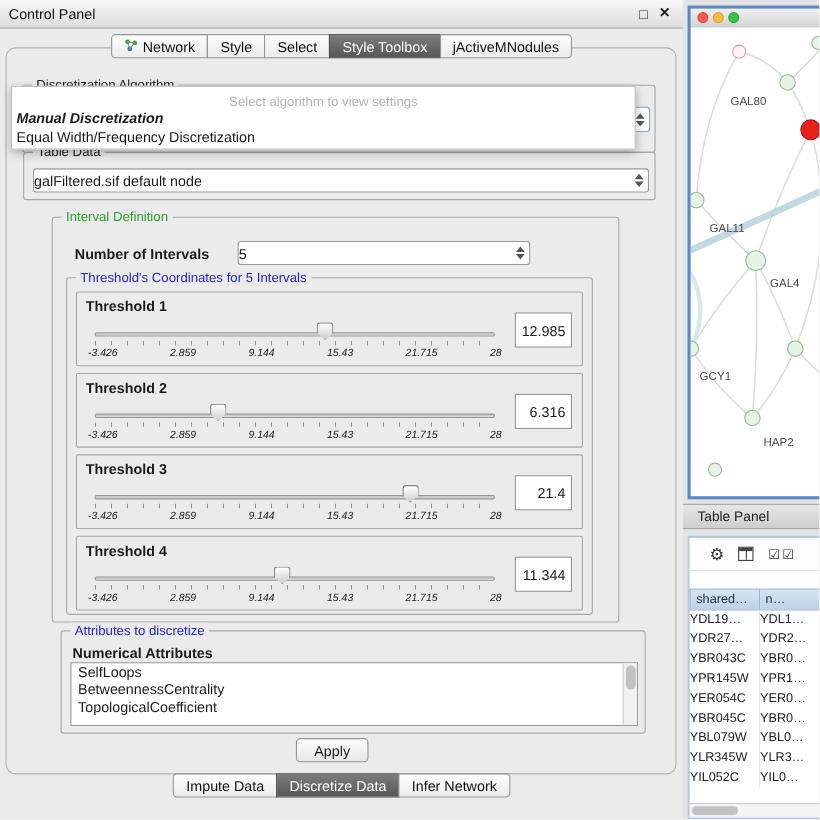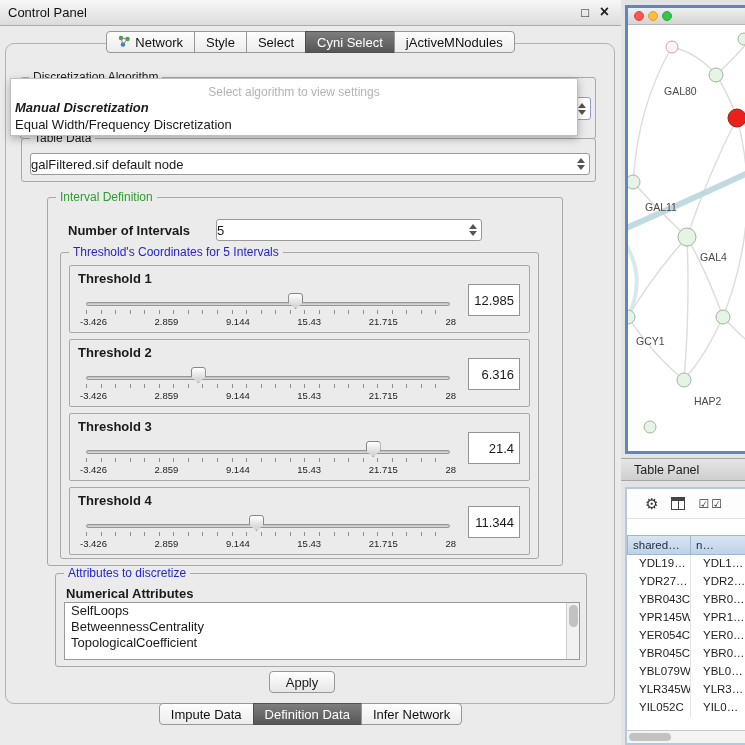--- a/index.html
+++ b/index.html
@@ -54,21 +54,21 @@
   .table-data-group { left:15px; top:94px; width:575px; height:44px; }
   .table-data-combo { left:8px; top:14px; width:560px; height:22px; }
 
   .interval-group { left:41px; top:153px; width:516px; height:369px; }
   .num-label { position:absolute; left:20px; top:25px; font-size:13px; font-weight:bold; }
   .num-combo { left:168px; top:21px; width:266px; height:22px; }
   .th-group { left:12px; top:54px; width:479px; height:307px; }
 
   .th-box { position:absolute; left:8px; width:461px; height:68px; border:1px solid #a8a8a8; border-radius:2px; background:#ebebeb; }
   .th-box .th-label { position:absolute; left:8px; top:5px; font-size:13px; font-weight:bold; }
-  .slider { position:absolute; left:16px; top:30px; width:364px; height:34px; }
+  .slider { position:absolute; left:16px; top:30px; width:364px; height:34px;font-style:italic; }
   .track { position:absolute; left:0; top:6px; width:100%; height:4px; border:1px solid #969696;
     border-radius:2px; background:linear-gradient(#bdbdbd,#dedede); }
   .thumb { position:absolute; top:-3px; width:15px; height:16px; margin-left:-8px; z-index:5;
     background:linear-gradient(#ffffff,#cfcfcf); border:1px solid #868686; border-radius:3px 3px 0 0;
     clip-path:polygon(0 0,100% 0,100% 58%,50% 100%,0 58%); cursor:default; }
   .ticks { position:absolute; left:0; top:14px; width:100%; height:4px;
     background:repeating-linear-gradient(to right,#8e8e8e 0,#8e8e8e 1px,transparent 1px,transparent 14.56px); }
   .scale { position:absolute; left:-6px; top:20px; width:376px; display:flex; justify-content:space-between; }
   .scale span { font-size:9.5px; color:#222; }
   .value-box { position:absolute; left:398px; top:18px; width:52px; height:32px; background:#fff;
@@ -111,21 +111,21 @@
   .grid-ic { width:14px; height:13px; border:1px solid #444; cursor:default;
     background:linear-gradient(#444,#444) 0 0/100% 3px no-repeat, linear-gradient(#444,#444) 6px 0/1px 100% no-repeat; }
   .check-ic { font-size:12px; color:#333; letter-spacing:2px; cursor:default; }
   .tw-spacer { height:16px; background:#fff; }
   .tw-header { display:flex; height:20px; }
   .tw-hcell { background:linear-gradient(#d7e5f3,#bdd2e8); border:1px solid #9fb6cc; border-left:none;
     font-size:11.5px; color:#1c2b3a; padding:3px 0 0 5px; white-space:nowrap; overflow:hidden; cursor:default; }
   .tw-hcell.c1 { width:64px; border-left:1px solid #9fb6cc; }
   .tw-hcell.c2 { flex:1; }
   .tw-row { display:flex; height:18px; }
-  .tw-cell { font-size:11.5px; color:#222; padding:2px 0 0 12px; white-space:nowrap; overflow:hidden; }
+  .tw-cell { font-size:11.5px; color:#222; padding:2px 0 0 0; white-space:nowrap; overflow:hidden; }
   .tw-cell.c1 { width:64px; border-right:1px solid #e4e4e4; }
   .tw-cell.c2 { flex:1; }
   .tw-hscroll { position:absolute; left:0; bottom:0; width:100%; height:13px; background:#f4f4f4; border-top:1px solid #c9c9c9; }
   .tw-hthumb { position:absolute; left:2px; top:2px; width:42px; height:8px; background:#c2c2c2; border-radius:4px; }
 </style>
 </head>
 <body>
 
 <div class="screen">
 
@@ -148,21 +148,21 @@
         </span>
         <span>Network</span>
       </div>
       <div class="seg-tab">
           <span>Style</span>
         </div>
       <div class="seg-tab">
           <span>Select</span>
         </div>
       <div class="seg-tab active">
-          <span>Cyni Select</span>
+          <span>Style Toolbox</span>
         </div>
       <div class="seg-tab">
           <span>jActiveMNodules</span>
         </div>
     </div>
 
     <div class="main-panel">
 
       <div class="group algo-group">
         <span class="group-label">Discretization Algorithm</span>
@@ -295,21 +295,21 @@
       <div class="popup-hint">Select algorithm to view settings</div>
       <div class="popup-opt bold">Manual Discretization</div>
       <div class="popup-opt">Equal Width/Frequency Discretization</div>
     </div>
 
     <div class="seg-bar bottom-tabs">
       <div class="seg-tab">
           <span>Impute Data</span>
         </div>
       <div class="seg-tab active">
-          <span>Definition Data</span>
+          <span>Discretize Data</span>
         </div>
       <div class="seg-tab">
           <span>Infer Network</span>
         </div>
     </div>
   </div>
 
   <div class="net-window">
     <div class="nw-titlebar">
       <span class="light red"></span>

